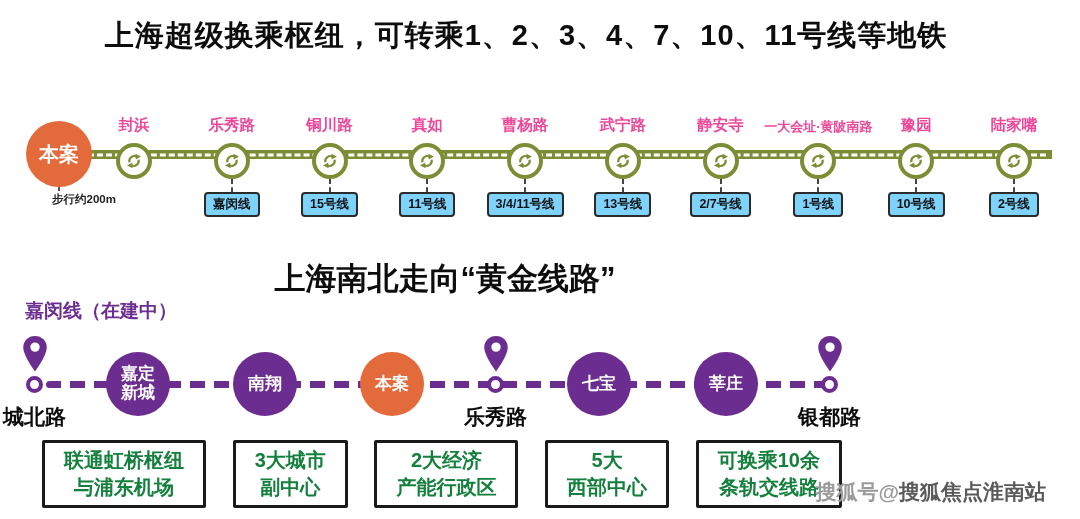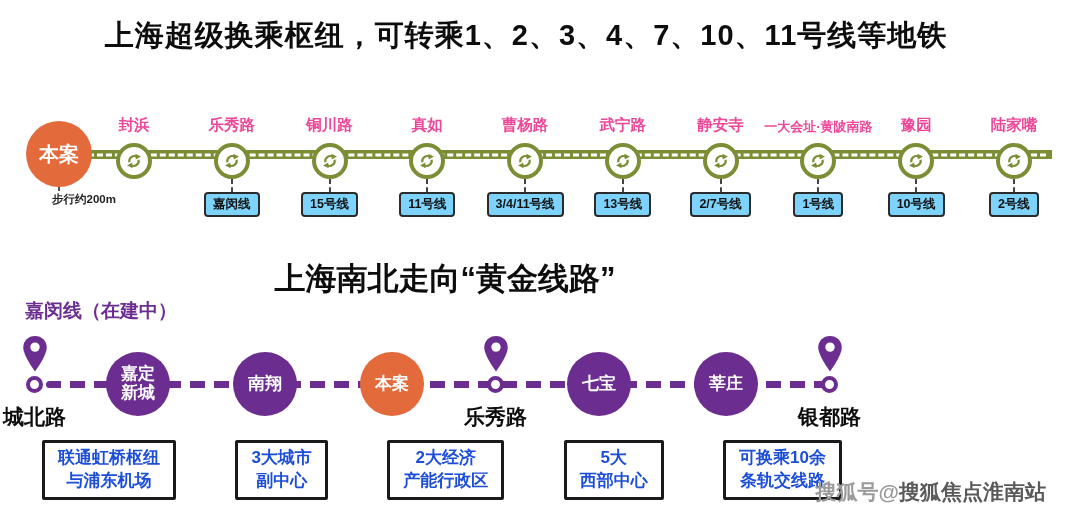--- a/index.html
+++ b/index.html
@@ -50,23 +50,23 @@
              background:#fff;border:4.5px solid #6B2D8F;z-index:2;}
   .stop-label{position:absolute;top:73px;white-space:nowrap;font-size:21px;font-weight:800;color:#0d0d0d;}
   .big-circle{margin-top:22px;width:64px;height:64px;border-radius:50%;background:#6B2D8F;
               color:#fff;font-size:17px;font-weight:900;display:flex;align-items:center;
               justify-content:center;text-align:left;white-space:pre-line;line-height:1.1;z-index:2;}
   .big-circle.origin{background:#E26A3B;}
 
   
   .highlights{position:absolute;top:440px;left:42px;width:800px;
               display:flex;justify-content:space-between;align-items:flex-start;}
-  .hl-box{border:3px solid #1a1a1a;border-radius:2px;background:#fff;padding:4px 13px;
-          font-size:17px;font-weight:900;text-align:center;white-space:pre-line;
-          line-height:1.35;color:#1d4ed8;}
+  .hl-box{border:3px solid #1a1a1a;border-radius:2px;background:#fff;padding:4px 19px;
+          font-size:20px;font-weight:900;text-align:center;white-space:pre-line;
+          line-height:1.35;color:#15803d;}
 
   
   .watermark{position:absolute;right:6px;top:478px;font-size:21px;font-weight:700;white-space:nowrap;}
   .wm-prefix{color:#9a9a9a;}
   .wm-name{color:#5a5a5a;}
 </style>
 </head>
 <body>
 
 <div class="page">

